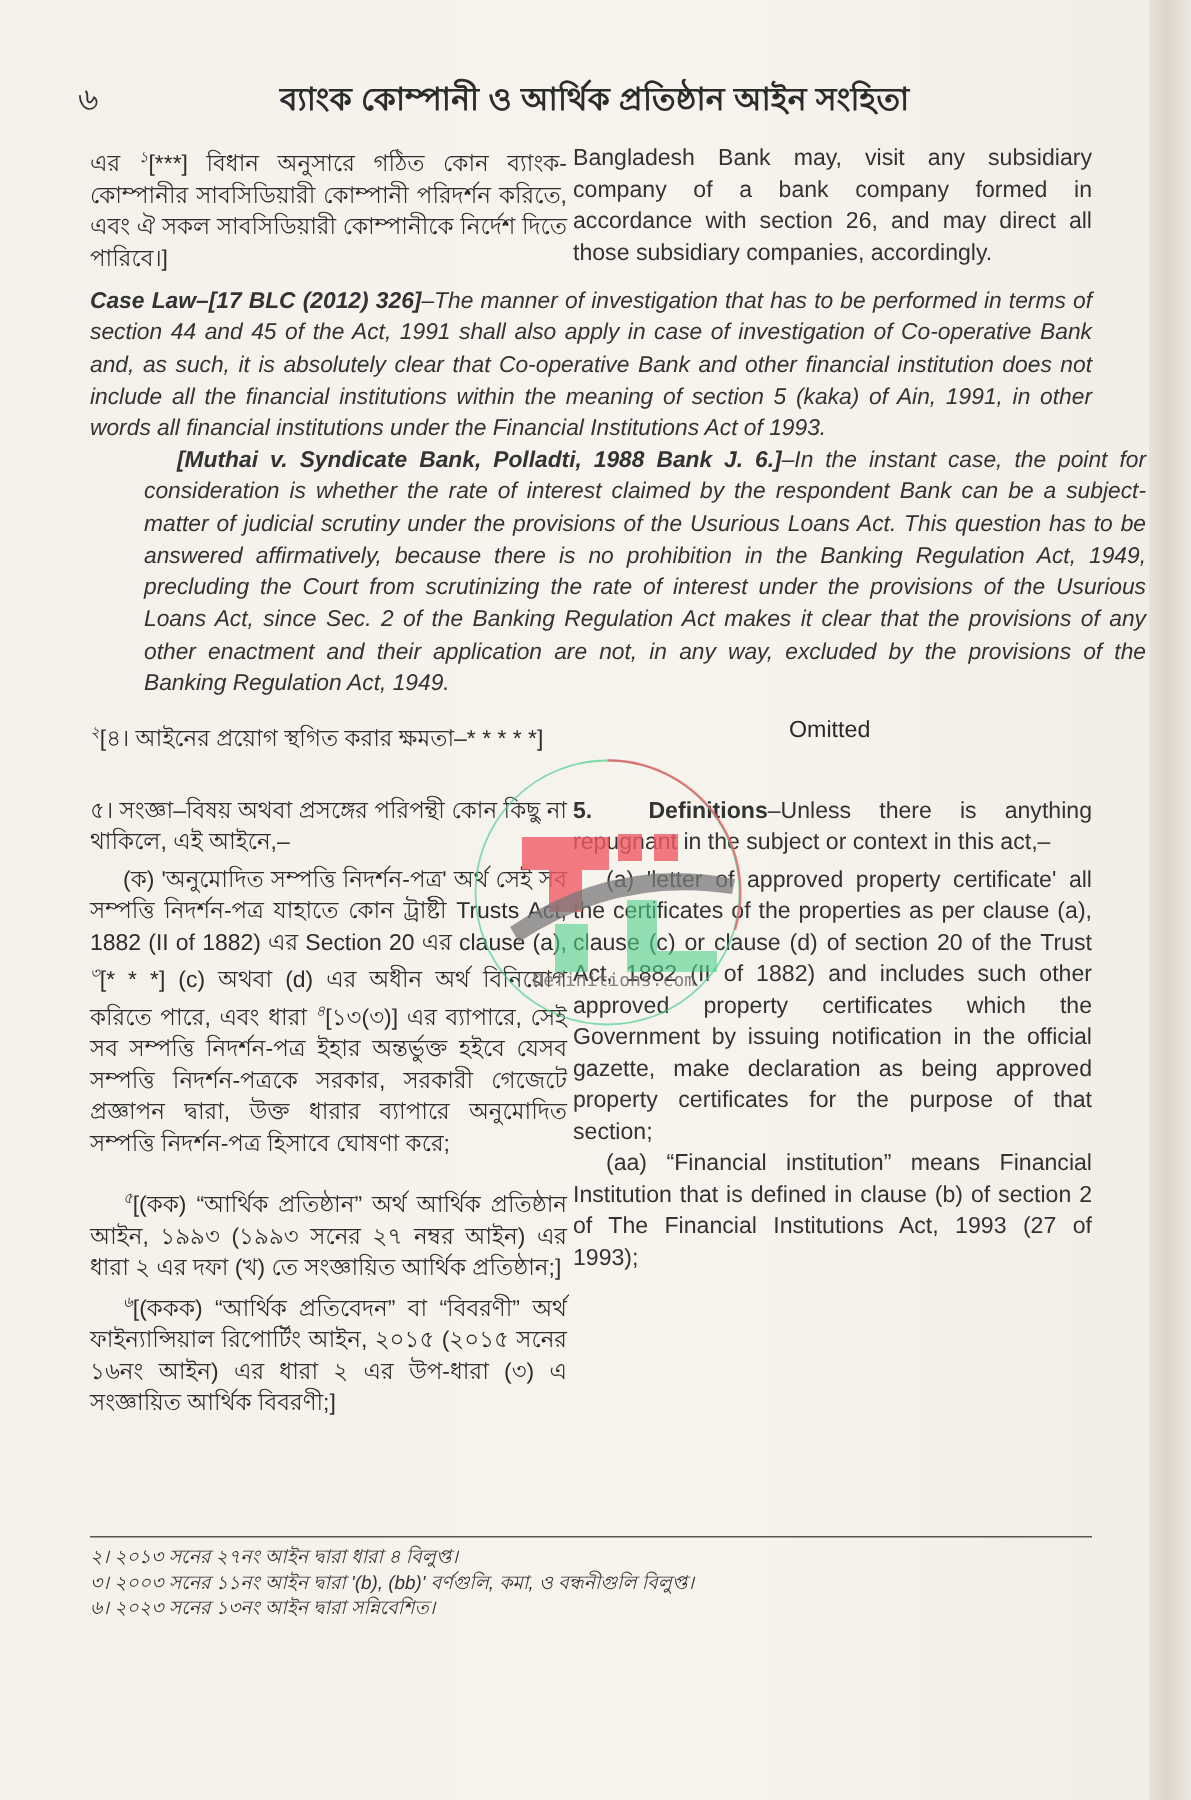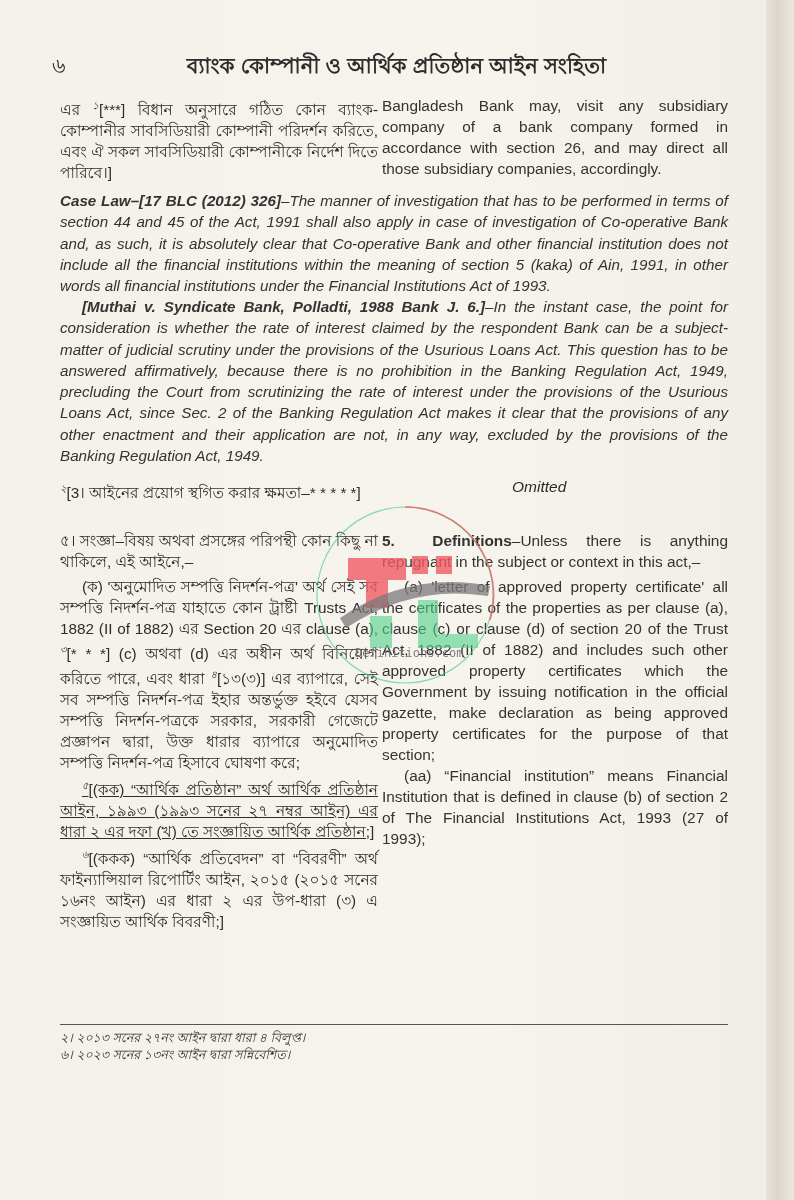--- a/index.html
+++ b/index.html
@@ -56,21 +56,21 @@
   }
   .footnotes div { white-space: nowrap; }
   .watermark {
     position: absolute; left: 300px; top: 500px; width: 210px; height: 190px;
     pointer-events: none;
   }
   .wm-text {
     position: absolute; left: 55px; top: 146px; font-family: "DejaVu Sans Mono", monospace;
     font-size: 12px; color: #6b6b6b; opacity: 0.85;
   }
-  .omitted { position: absolute; left: 452px; font-style: italic; }
+  .omitted { position: absolute; left: 466px; }
 </style>
 </head>
 <body>
 
 <div class="page">
 
   <div class="header">
     <span class="page-no">৬</span>
     <div class="running-title">ব্যাংক কোম্পানী ও আর্থিক প্রতিষ্ঠান আইন সংহিতা</div>
   </div>
@@ -79,38 +79,38 @@
     <div class="col-bn">
       <span>এর </span><sup class="fn">১</sup><span>[***] বিধান অনুসারে গঠিত কোন ব্যাংক-কোম্পানীর সাবসিডিয়ারী কোম্পানী পরিদর্শন করিতে, এবং ঐ সকল সাবসিডিয়ারী কোম্পানীকে নির্দেশ দিতে পারিবে।]</span>
     </div>
     <div class="col-en">Bangladesh Bank may, visit any subsidiary company of a bank company formed in accordance with section 26, and may direct all those subsidiary companies, accordingly.</div>
   </div>
 
   <div class="full" style="top:190px;">
     <p class="p"><b>Case Law–[17 BLC (2012) 326]</b><span>–The manner of investigation that has to be performed in terms of section 44 and 45 of the Act, 1991 shall also apply in case of investigation of Co-operative Bank and, as such, it is absolutely clear that Co-operative Bank and other financial institution does not include all the financial institutions within the meaning of section 5 (kaka) of Ain, 1991, in other words all financial institutions under the Financial Institutions Act of 1993.</span></p>
   </div>
 
-  <div class="full" style="top:296px;">
+  <div class="full" style="top:296px;margin-left:36px;">
     <p class="p indent"><b>[Muthai v. Syndicate Bank, Polladti, 1988 Bank J. 6.]</b><span>–In the instant case, the point for consideration is whether the rate of interest claimed by the respondent Bank can be a subject-matter of judicial scrutiny under the provisions of the Usurious Loans Act. This question has to be answered affirmatively, because there is no prohibition in the Banking Regulation Act, 1949, precluding the Court from scrutinizing the rate of interest under the provisions of the Usurious Loans Act, since Sec. 2 of the Banking Regulation Act makes it clear that the provisions of any other enactment and their application are not, in any way, excluded by the provisions of the Banking Regulation Act, 1949.</span></p>
   </div>
 
   <div class="two-col" style="top:478px; height:24px;">
     <div class="col-bn" style="width:400px;">
-      <sup class="fn">২</sup><span>[3। আইনের প্রয়োগ স্থগিত করার ক্ষমতা–* * * * *]</span>
+      <sup class="fn">২</sup><span>[৪। আইনের প্রয়োগ স্থগিত করার ক্ষমতা–* * * * *]</span>
     </div>
     <div class="omitted" style="font-size:15.5px;">Omitted</div>
   </div>
 
   <div class="two-col" style="top:530px;">
     <div class="col-bn">
       <p class="p">৫। সংজ্ঞা–বিষয় অথবা প্রসঙ্গের পরিপন্থী কোন কিছু না থাকিলে, এই আইনে,–</p>
       <p class="p indent" style="margin-top:4px;">
         <span>(ক) 'অনুমোদিত সম্পত্তি নিদর্শন-পত্র' অর্থ সেই সব সম্পত্তি নিদর্শন-পত্র যাহাতে কোন ট্রাষ্টী Trusts Act, 1882 (II of 1882) এর Section 20 এর clause (a), </span><sup class="fn">৩</sup><span>[* * *] (c) অথবা (d) এর অধীন অর্থ বিনিয়োগ করিতে পারে, এবং ধারা </span><sup class="fn">৪</sup><span>[১৩(৩)] এর ব্যাপারে, সেই সব সম্পত্তি নিদর্শন-পত্র ইহার অন্তর্ভুক্ত হইবে যেসব সম্পত্তি নিদর্শন-পত্রকে সরকার, সরকারী গেজেটে প্রজ্ঞাপন দ্বারা, উক্ত ধারার ব্যাপারে অনুমোদিত সম্পত্তি নিদর্শন-পত্র হিসাবে ঘোষণা করে;</span>
       </p>
-      <p class="p indent" style="margin-top:2px;text-decoration:underline;">
+      <p class="p indent" style="margin-top:16px;">
         <sup class="fn">৫</sup><span>[(কক) “আর্থিক প্রতিষ্ঠান” অর্থ আর্থিক প্রতিষ্ঠান আইন, ১৯৯৩ (১৯৯৩ সনের ২৭ নম্বর আইন) এর ধারা ২ এর দফা (খ) তে সংজ্ঞায়িত আর্থিক প্রতিষ্ঠান;]</span>
       </p>
       <p class="p indent" style="margin-top:2px;">
         <sup class="fn">৬</sup><span>[(ককক) “আর্থিক প্রতিবেদন” বা “বিবরণী” অর্থ ফাইন্যান্সিয়াল রিপোর্টিং আইন, ২০১৫ (২০১৫ সনের ১৬নং আইন) এর ধারা ২ এর উপ-ধারা (৩) এ সংজ্ঞায়িত আর্থিক বিবরণী;]</span>
       </p>
     </div>
     <div class="col-en">
       <p class="p">
         <b>5.</b>&nbsp;&nbsp;<b>Definitions</b><span>–Unless there is anything repugnant in the subject or context in this act,–</span>
       </p>
@@ -128,16 +128,17 @@
       <rect x="136" y="56" width="16" height="18" fill="#f05a64" opacity="0.8"></rect>
       <path d="M40 118 Q110 70 190 86 L188 96 Q112 84 46 128 z" fill="#7a7a7a" opacity="0.75"></path>
       <path d="M70 116 h22 v32 h-22 z M118 100 h20 v34 h40 v14 h-60 z" fill="#4fd08a" opacity="0.6"></path>
     </svg>
     <span class="wm-text">Definitions.com</span>
   </div>
 
   <div class="footrule"></div>
   <div class="footnotes">
     <div>২। ২০১৩ সনের ২৭নং আইন দ্বারা ধারা ৪ বিলুপ্ত।</div>
+    <div>৩। ২০০৩ সনের ১১নং আইন দ্বারা '(b), (bb)' বর্ণগুলি, কমা, ও বন্ধনীগুলি বিলুপ্ত।</div>
     <div>৬। ২০২৩ সনের ১৩নং আইন দ্বারা সন্নিবেশিত।</div>
   </div>
 </div>
 <div class="edge"></div>
 
 </body></html>

